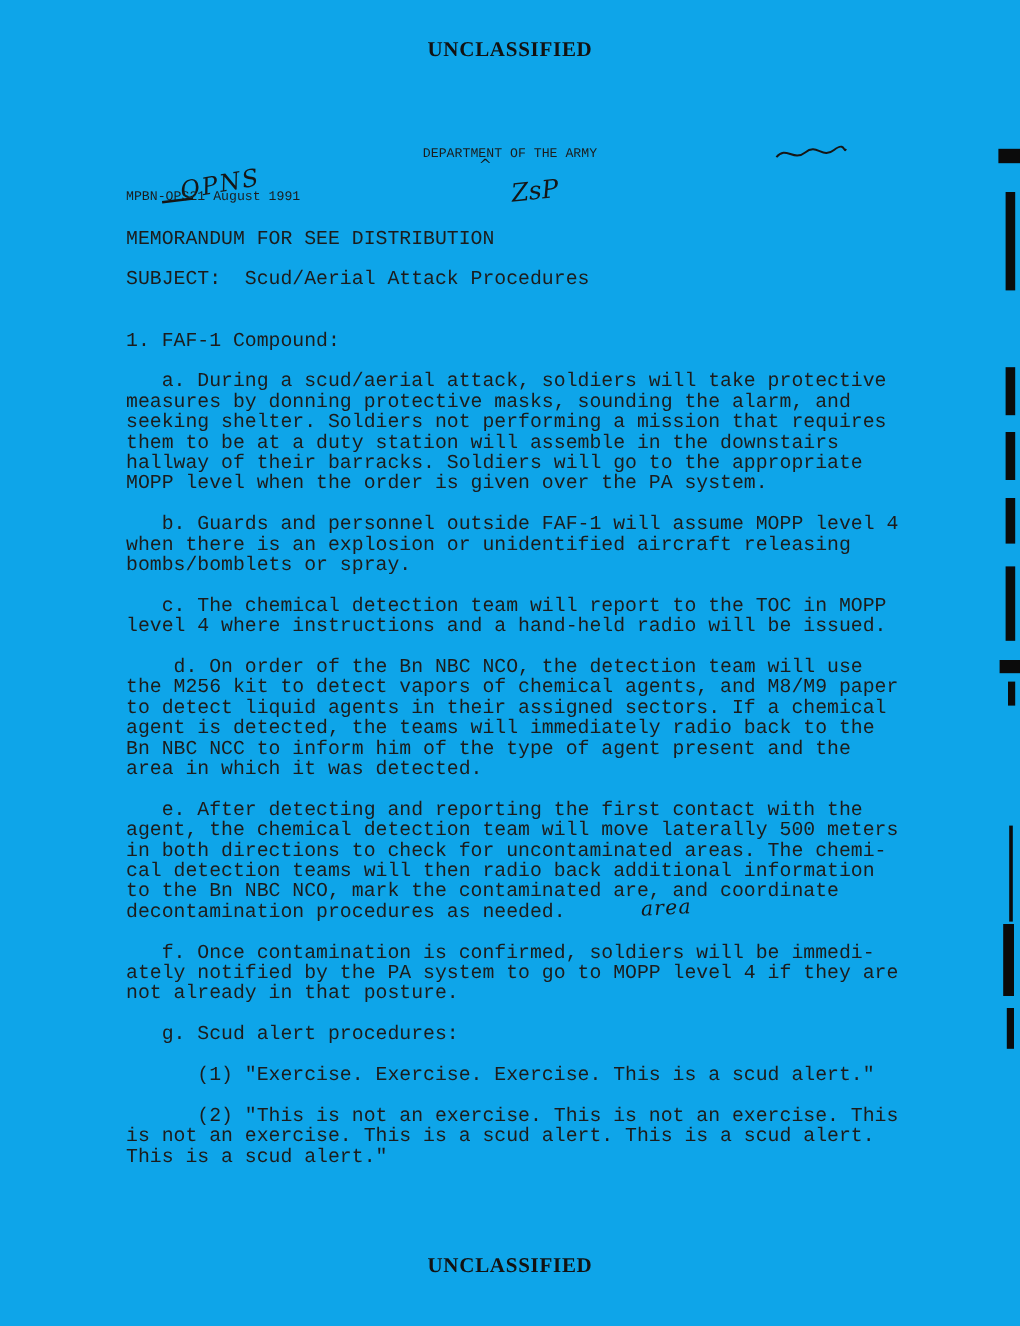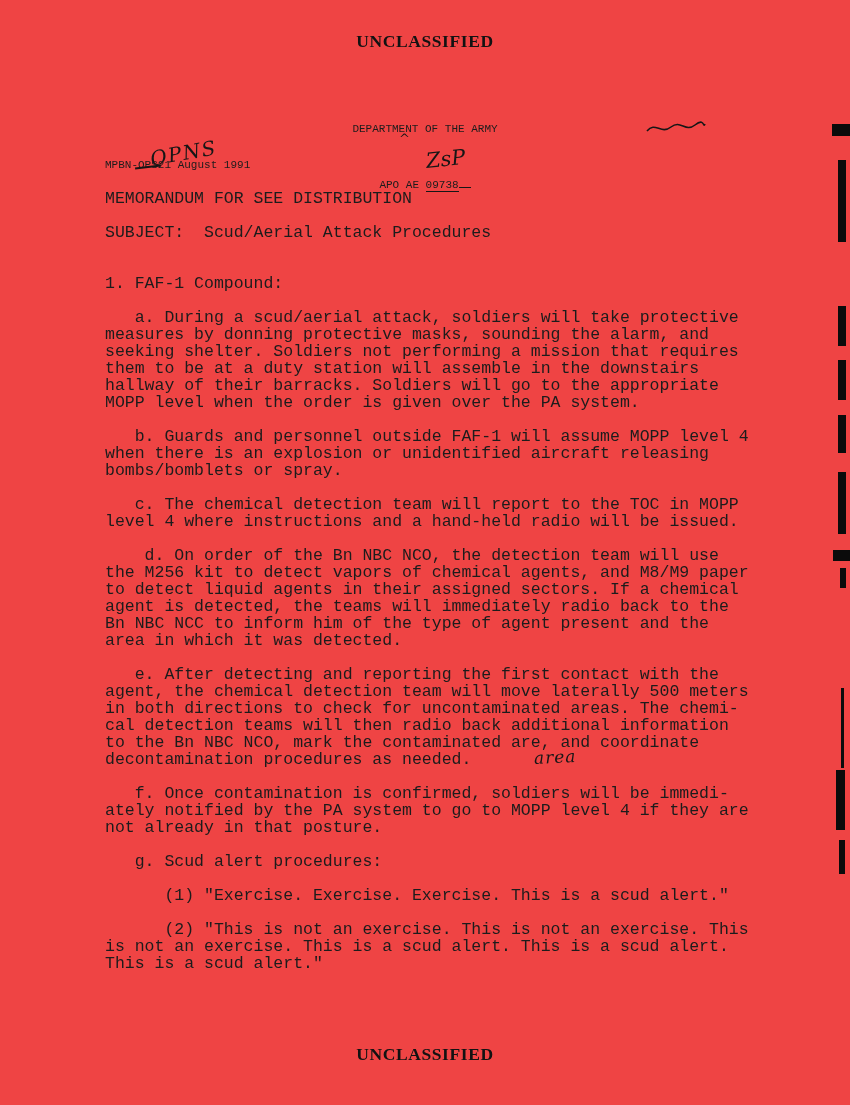--- a/index.html
+++ b/index.html
@@ -1,21 +1,21 @@
 <!DOCTYPE html>
 <html><head>
 <meta charset="utf-8">
 <style>
   * { margin:0; padding:0; box-sizing:border-box; }
   html,body { background:#9a9a9a; }
   .page {
     position:relative;
     width:850px; height:1105px;
     margin:0 auto;
-    background:#ef4444;
+    background:#0ea5e9;
     overflow:hidden;
     color:#1c1c1c;
     font-family:"Liberation Mono","DejaVu Sans Mono",monospace;
   }
   .classification {
     position:absolute; left:0; width:100%;
     text-align:center;
     font-family:"Liberation Serif","DejaVu Serif",serif;
     font-weight:700; font-size:17.5px; letter-spacing:0.6px;
     color:#121212;
@@ -66,21 +66,20 @@
 </style>
 </head>
 <body>
 
 <div class="page">
 
   <div class="classification top">UNCLASSIFIED</div>
 
   <div class="letterhead">
     <div><span>DEPARTMENT OF THE ARMY</span></div>
-    <div><span>APO AE </span><span class="u">09738</span><span class="u-ext small"></span></div>
   </div>
 
   <span class="hand hand-opns">OPNS</span>
   <span class="hand hand-zsp">ZsP</span>
   <span class="hand hand-caret">^</span>
   <span class="hand hand-area">area</span>
   <span class="hand-scribble">
     <svg width="62" height="18" viewBox="0 0 62 18">
       <path d="M2 12 C 10 2, 16 16, 26 8 S 40 14, 50 6 S 58 10, 60 5" fill="none" stroke="#161616" stroke-width="1.6"></path>
     </svg>

